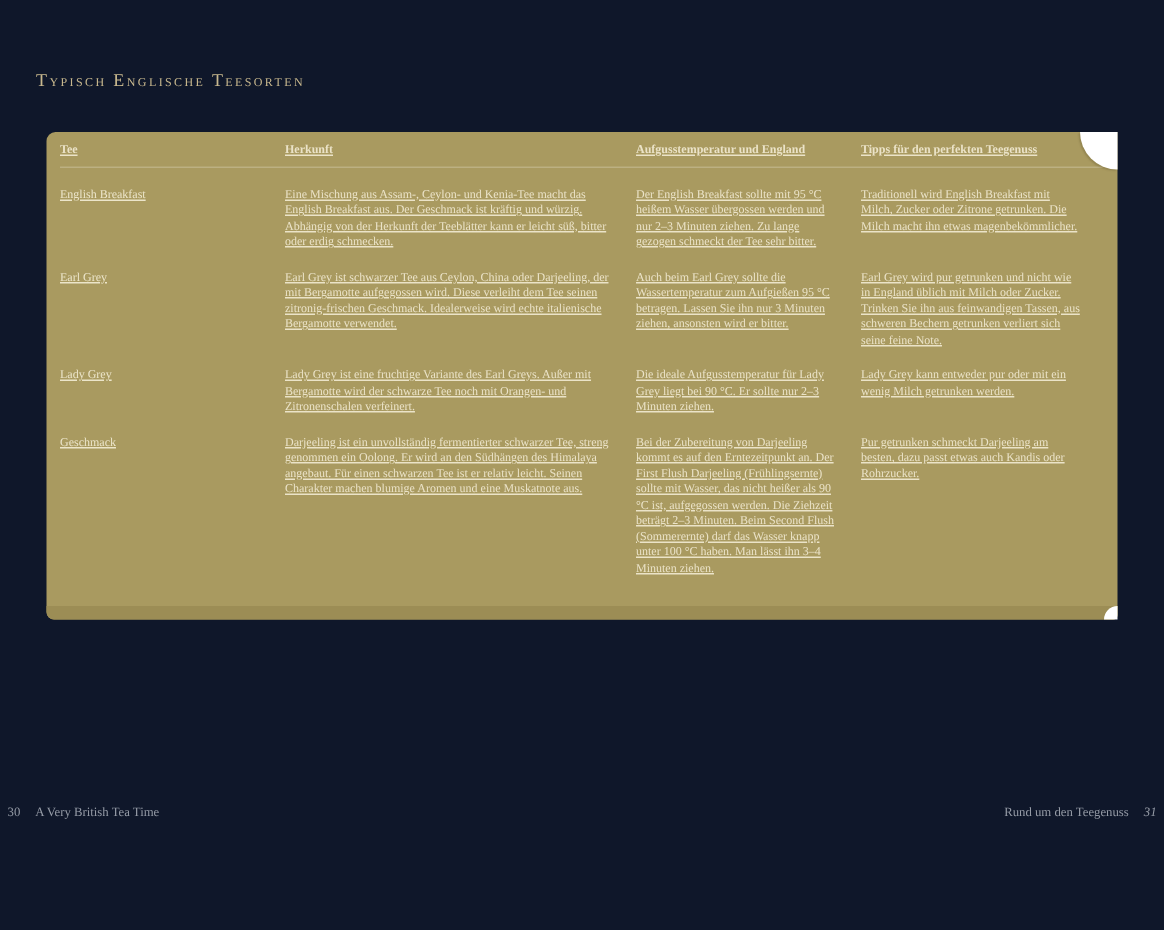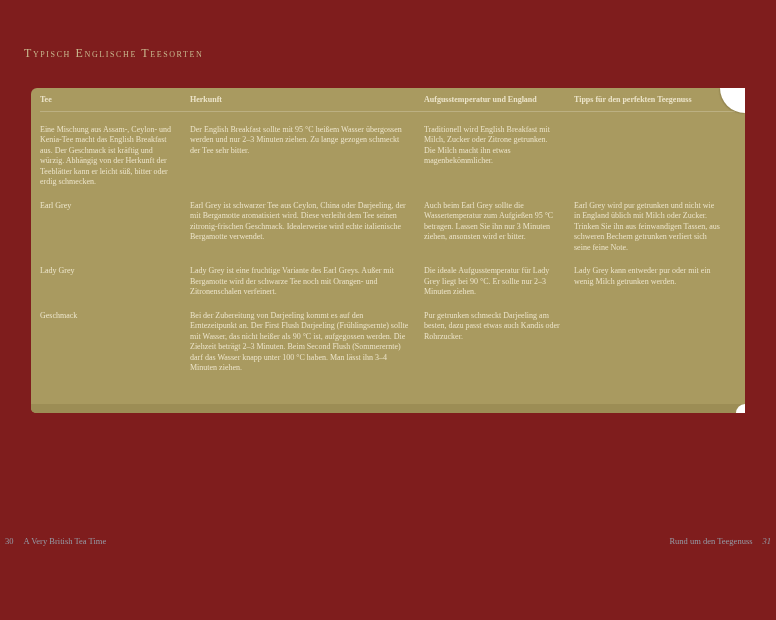--- a/index.html
+++ b/index.html
@@ -1,21 +1,21 @@
 <!DOCTYPE html>
 <html><head>
 <meta charset="utf-8">
 <style>
   * { margin: 0; padding: 0; box-sizing: border-box; }
   html, body { background: #ffffff; }
   .page {
     position: relative;
     width: 776px;
     height: 620px;
-    background: #7f1d1d;
+    background: #0f172a;
     font-family: "Liberation Serif", "DejaVu Serif", serif;
     overflow: hidden;
   }
   .heading {
     position: absolute;
     left: 24px;
     top: 46px;
     font-variant: small-caps;
     font-size: 12px;
     letter-spacing: 1.6px;
@@ -63,21 +63,21 @@
     padding: 7px 10px 0 9px;
     color: #ebe3c8;
     font-size: 8px;
     line-height: 10.5px;
   }
   .trow {
     display: grid;
     grid-template-columns: 150px 234px 150px 1fr;
     column-gap: 0;
   }
-  .trow > div { padding-right: 14px; }
+  .trow > div { padding-right: 14px; text-decoration: underline; }
   .thead {
     font-weight: bold;
     padding-bottom: 5px;
     border-bottom: 1px solid rgba(255,255,250,0.22);
     margin-bottom: 13px;
   }
   .trow + .trow-body, .trow-body + .trow-body { margin-top: 0; }
   .trow-body { margin-bottom: 13px; }
   .tea-name { color: #ece5ca; }
   .footer {
@@ -104,41 +104,43 @@
     <div class="table-inner">
 
       <div class="trow thead">
         <div>Tee</div>
         <div>Herkunft</div>
         <div>Aufgusstemperatur und England</div>
         <div>Tipps für den perfekten Teegenuss</div>
       </div>
 
       <div class="trow trow-body">
+        <div class="tea-name">English Breakfast</div>
         <div>Eine Mischung aus Assam-, Ceylon- und Kenia-Tee macht das English Breakfast aus. Der Geschmack ist kräftig und würzig. Abhängig von der Herkunft der Teeblätter kann er leicht süß, bitter oder erdig schmecken.</div>
         <div>Der English Breakfast sollte mit 95 °C heißem Wasser übergossen werden und nur 2–3 Minuten ziehen. Zu lange gezogen schmeckt der Tee sehr bitter.</div>
         <div>Traditionell wird English Breakfast mit Milch, Zucker oder Zitrone getrunken. Die Milch macht ihn etwas magenbekömmlicher.</div>
       </div>
 
       <div class="trow trow-body">
         <div class="tea-name">Earl Grey</div>
-        <div>Earl Grey ist schwarzer Tee aus Ceylon, China oder Darjeeling, der mit Bergamotte aromatisiert wird. Diese verleiht dem Tee seinen zitronig-frischen Geschmack. Idealerweise wird echte italienische Bergamotte verwendet.</div>
+        <div>Earl Grey ist schwarzer Tee aus Ceylon, China oder Darjeeling, der mit Bergamotte aufgegossen wird. Diese verleiht dem Tee seinen zitronig-frischen Geschmack. Idealerweise wird echte italienische Bergamotte verwendet.</div>
         <div>Auch beim Earl Grey sollte die Wassertemperatur zum Aufgießen 95 °C betragen. Lassen Sie ihn nur 3 Minuten ziehen, ansonsten wird er bitter.</div>
         <div>Earl Grey wird pur getrunken und nicht wie in England üblich mit Milch oder Zucker. Trinken Sie ihn aus feinwandigen Tassen, aus schweren Bechern getrunken verliert sich seine feine Note.</div>
       </div>
 
       <div class="trow trow-body">
         <div class="tea-name">Lady Grey</div>
         <div>Lady Grey ist eine fruchtige Variante des Earl Greys. Außer mit Bergamotte wird der schwarze Tee noch mit Orangen- und Zitronenschalen verfeinert.</div>
         <div>Die ideale Aufgusstemperatur für Lady Grey liegt bei 90 °C. Er sollte nur 2–3 Minuten ziehen.</div>
         <div>Lady Grey kann entweder pur oder mit ein wenig Milch getrunken werden.</div>
       </div>
 
       <div class="trow trow-body">
         <div class="tea-name">Geschmack</div>
+        <div>Darjeeling ist ein unvollständig fermentierter schwarzer Tee, streng genommen ein Oolong. Er wird an den Südhängen des Himalaya angebaut. Für einen schwarzen Tee ist er relativ leicht. Seinen Charakter machen blumige Aromen und eine Muskatnote aus.</div>
         <div>Bei der Zubereitung von Darjeeling kommt es auf den Erntezeitpunkt an. Der First Flush Darjeeling (Frühlingsernte) sollte mit Wasser, das nicht heißer als 90 °C ist, aufgegossen werden. Die Ziehzeit beträgt 2–3 Minuten. Beim Second Flush (Sommerernte) darf das Wasser knapp unter 100 °C haben. Man lässt ihn 3–4 Minuten ziehen.</div>
         <div>Pur getrunken schmeckt Darjeeling am besten, dazu passt etwas auch Kandis oder Rohrzucker.</div>
       </div>
 
     </div>
 
     <div class="bottom-edge"></div>
     <div class="fold-cut"></div>
     <div class="corner-notch"></div>
   </div>

